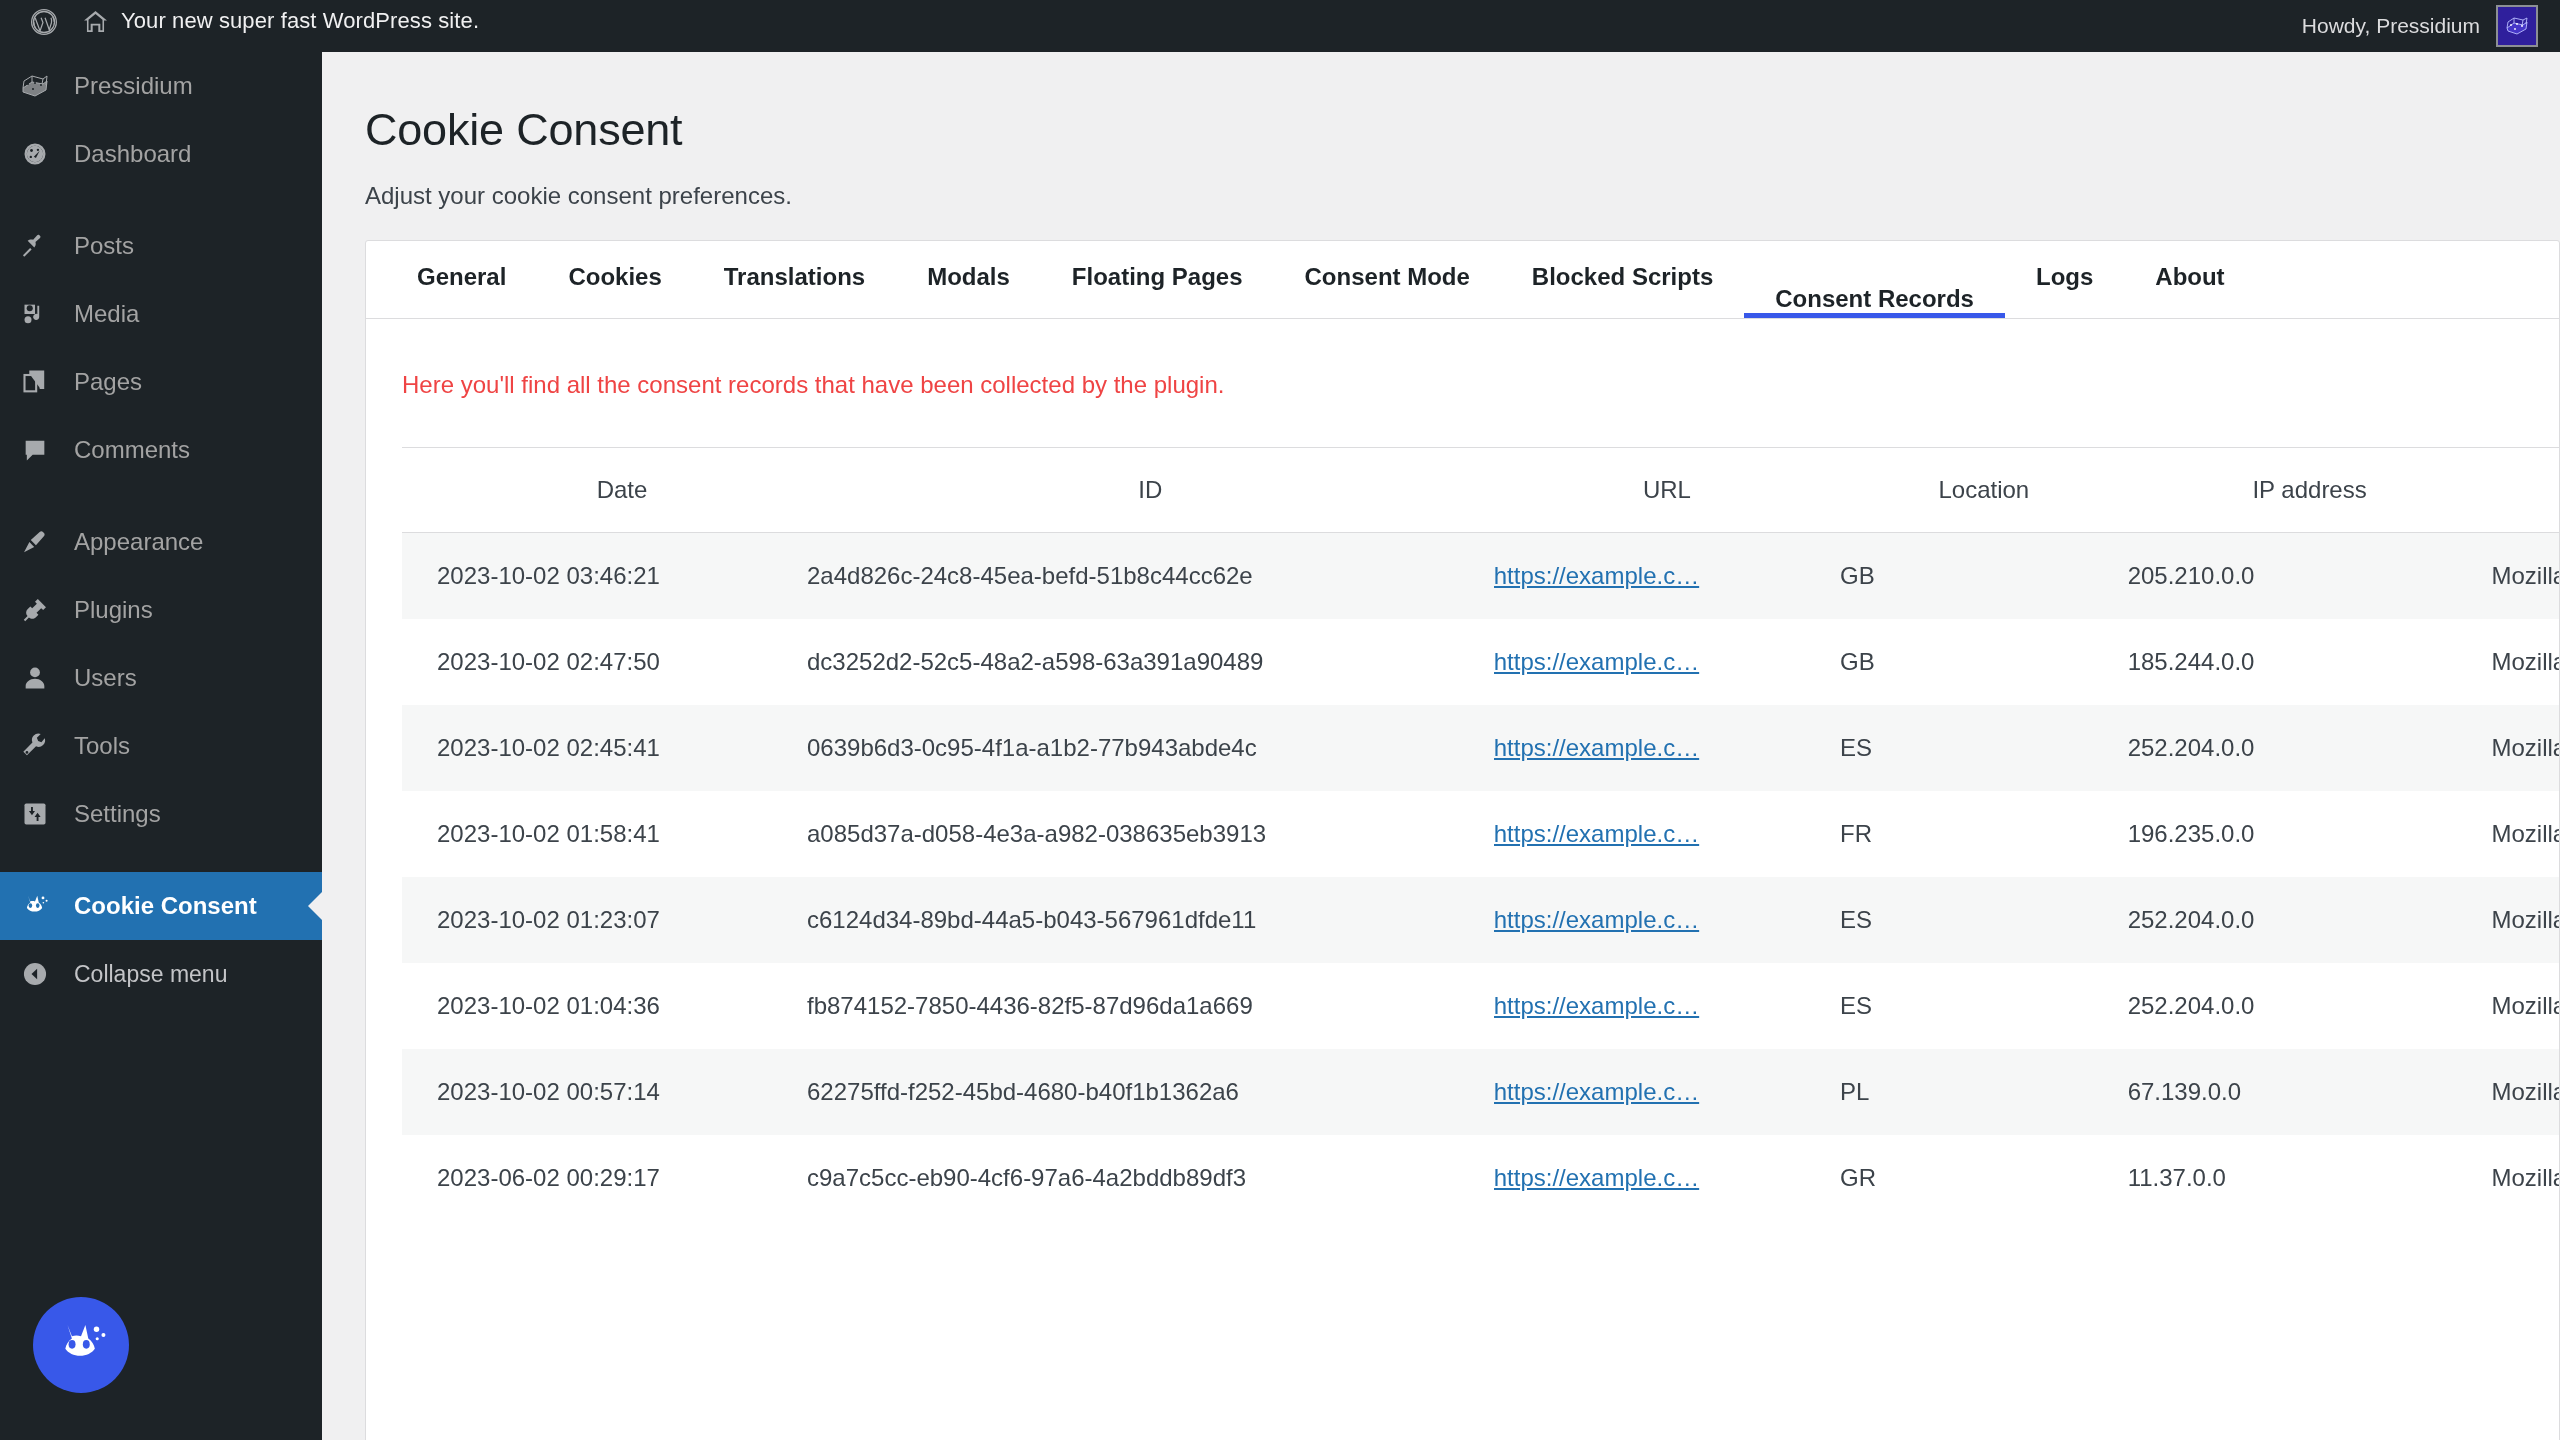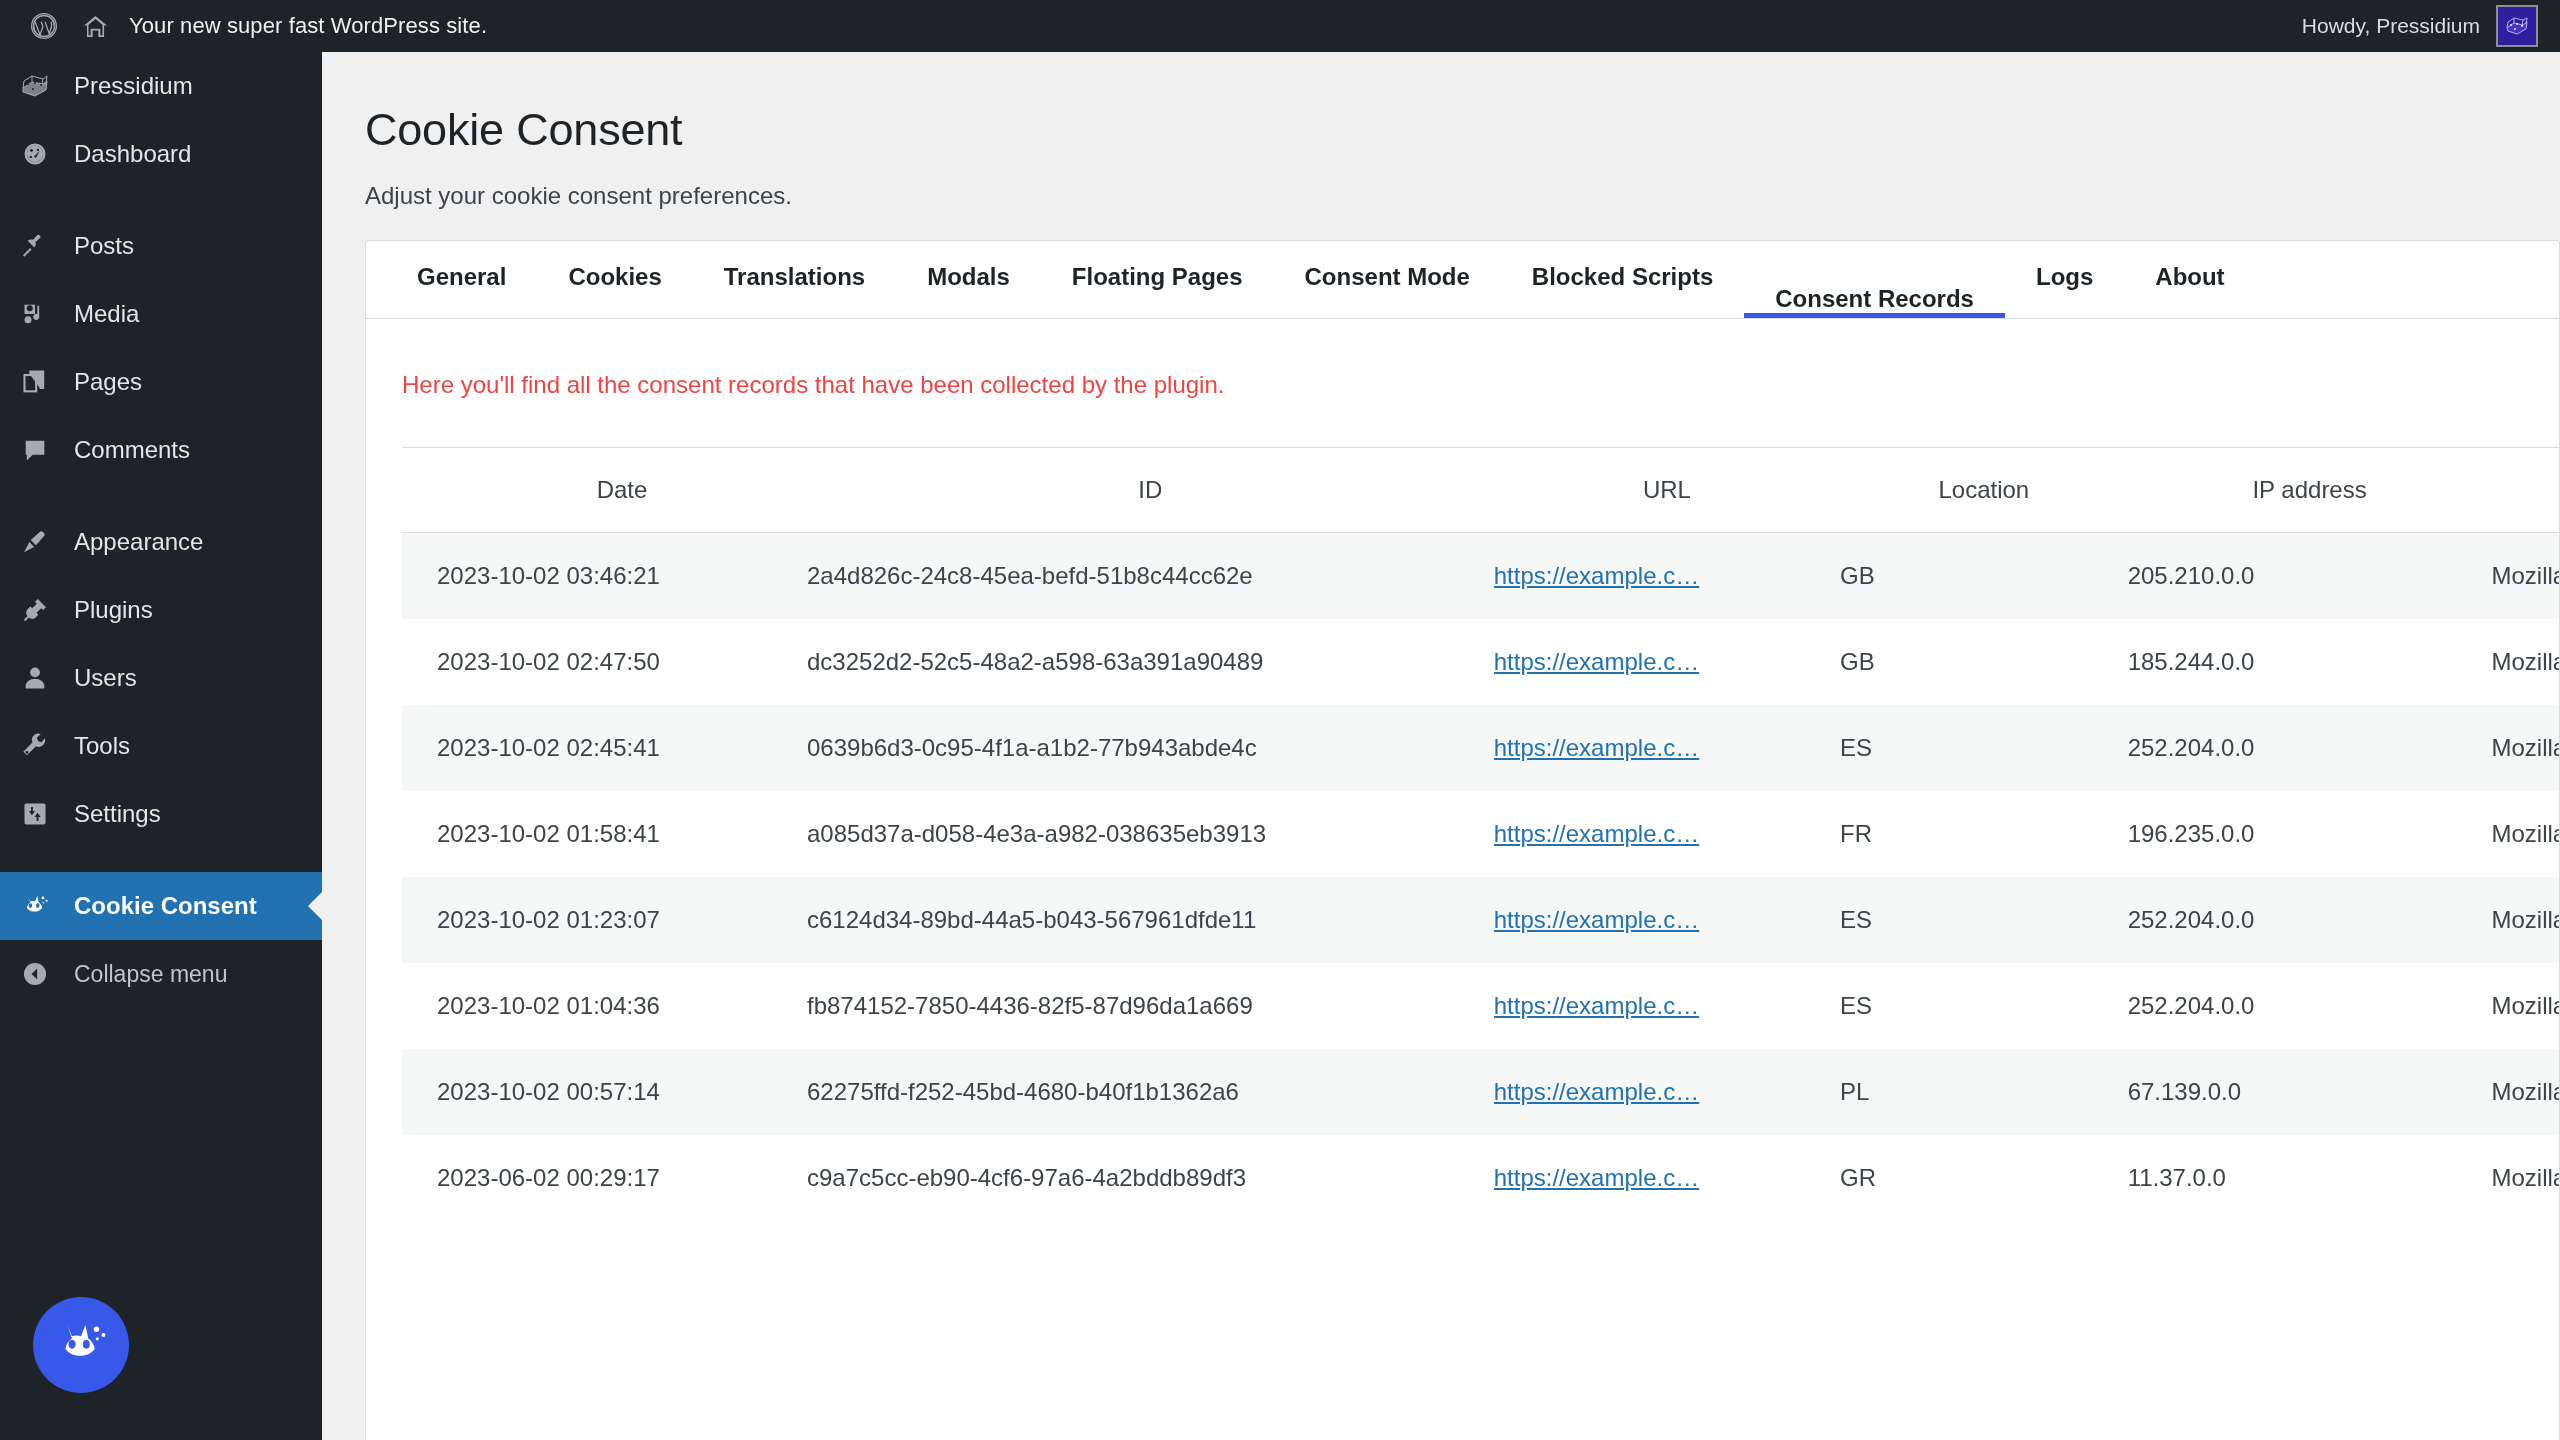--- a/index.html
+++ b/index.html
@@ -14,21 +14,21 @@
   
   #adminbar {
     position: absolute; top: 0; left: 0;
     width: 2560px; height: 52px;
     background: #1d2327;
     display: flex; align-items: center;
     color: #f0f0f1;
     z-index: 50;
   }
   .ab-left { display: flex; align-items: center; padding-left: 18px; gap: 0; }
-  .ab-item { display: flex; align-items: center; height: 52px; padding: 16px 12px; gap: 20px; }
+  .ab-item { display: flex; height: 52px; padding: 8px 12px; gap: 12px; }
   .ab-item svg { display: block; }
   .ab-sitename { font-size: 22px; color: #f0f0f1; letter-spacing: .1px; }
   .ab-right { margin-left: auto; display: flex; align-items: center; padding-right: 22px; gap: 16px; }
   .ab-howdy { font-size: 21px; color: #dcdcde; }
   .ab-avatar {
     width: 42px; height: 42px;
     background: #2f1f9c;
     border: 2px solid #8c8f94;
     display: flex; align-items: center; justify-content: center;
   }
@@ -39,21 +39,21 @@
     width: 322px; height: 1388px;
     background: #1d2327;
     z-index: 40;
   }
   .menu-item {
     position: relative;
     display: flex; align-items: center;
     height: 68px;
     padding-left: 18px;
     gap: 22px;
-    color: #e5e5e5;
+    color: #a3a3a3;
     font-size: 24px;
     cursor: pointer;
   }
   .menu-item .mi-icon {
     width: 34px; height: 34px;
     display: flex; align-items: center; justify-content: center;
     flex: 0 0 34px;
     color: #a7aaad;
   }
   .menu-item.active {

